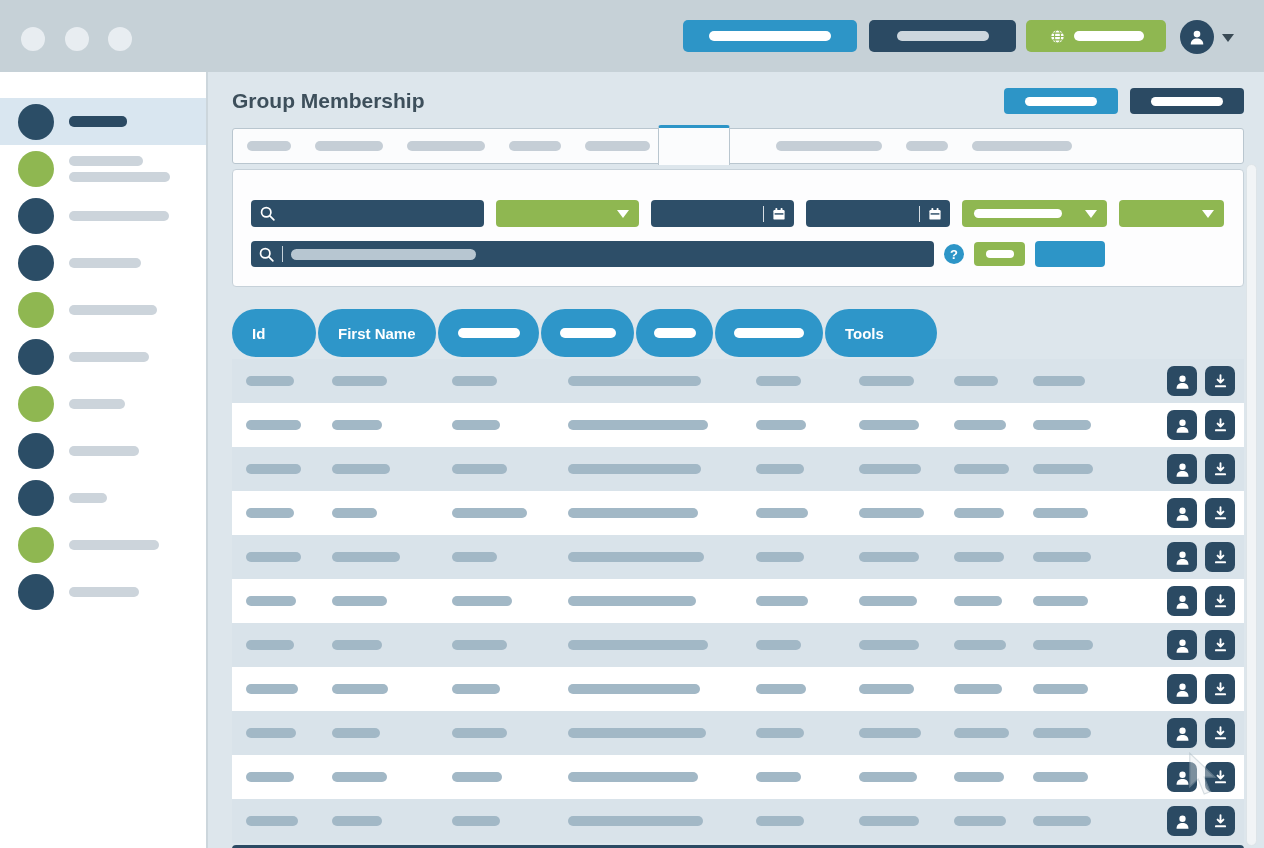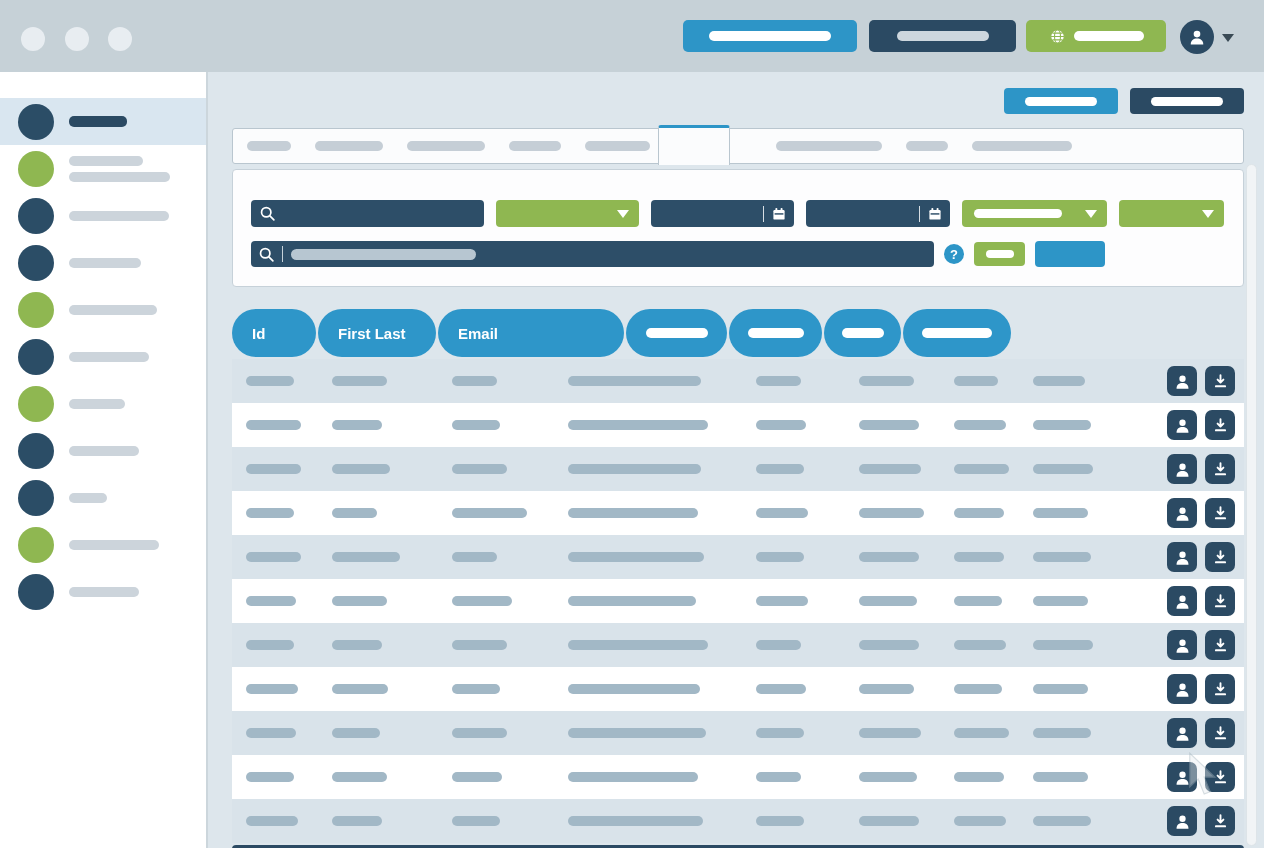--- a/index.html
+++ b/index.html
@@ -188,20 +188,21 @@
         <span class="sdot navy"></span>
         <span class="sbars">
           <span class="sbar" style="width: 70px;"></span>
         </span>
       </div>
     </div>
 </div>
 
 <div class="main">
   <div class="title-row">
+    <h1 class="page-title">Group Membership</h1>
     <div class="hdr-btns">
       <button class="hdr-btn hb-blue">
         <span class="tb-pill"></span>
       </button>
       <button class="hdr-btn hb-navy">
         <span class="tb-pill"></span>
       </button>
     </div>
   </div>
 
@@ -273,36 +274,36 @@
       <button class="sm-btn sm-blue"></button>
     </div>
   </div>
 
   <div class="table">
     <div class="thead">
         <div class="th" style="width: 84px;">
           <span class="thl">Id</span>
         </div>
         <div class="th" style="width: 118px;">
-          <span class="thl">First Last</span>
-        </div>
-        <div class="th" style="width: 186px;">
-          <span class="thl">Email</span>
+          <span class="thl">First Name</span>
         </div>
         <div class="th" style="width: 101px;">
           <span class="thbar" style="width: 62px;"></span>
         </div>
         <div class="th" style="width: 93px;">
           <span class="thbar" style="width: 56px;"></span>
         </div>
         <div class="th" style="width: 77px;">
           <span class="thbar" style="width: 42px;"></span>
         </div>
         <div class="th" style="width: 108px;">
           <span class="thbar" style="width: 70px;"></span>
+        </div>
+        <div class="th" style="width: 112px;">
+          <span class="thl">Tools</span>
         </div>
       </div>
     <div class="tbody">
         <div class="trow odd">
           <div class="td" style="width: 84px;">
             <span class="cbar" style="width: 48px;"></span>
           </div>
           <div class="td" style="width: 118px;">
             <span class="cbar" style="width: 55px;"></span>
           </div>

